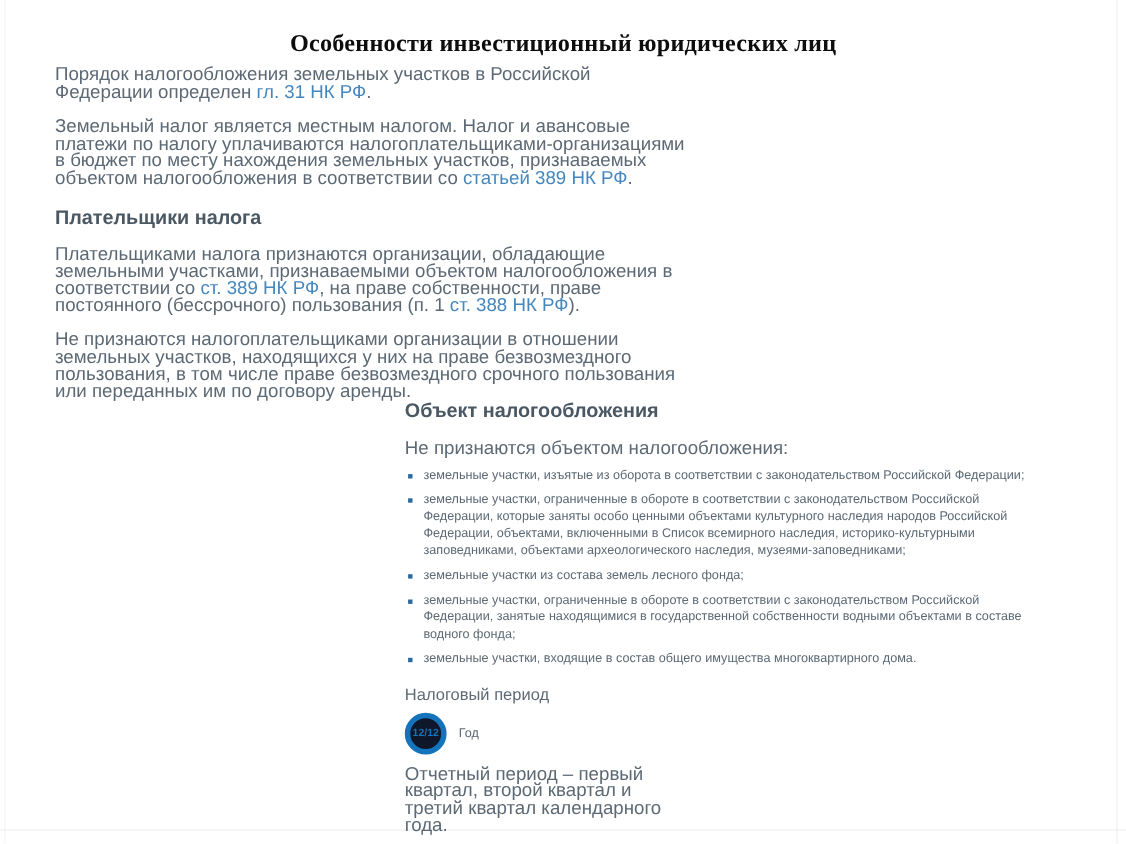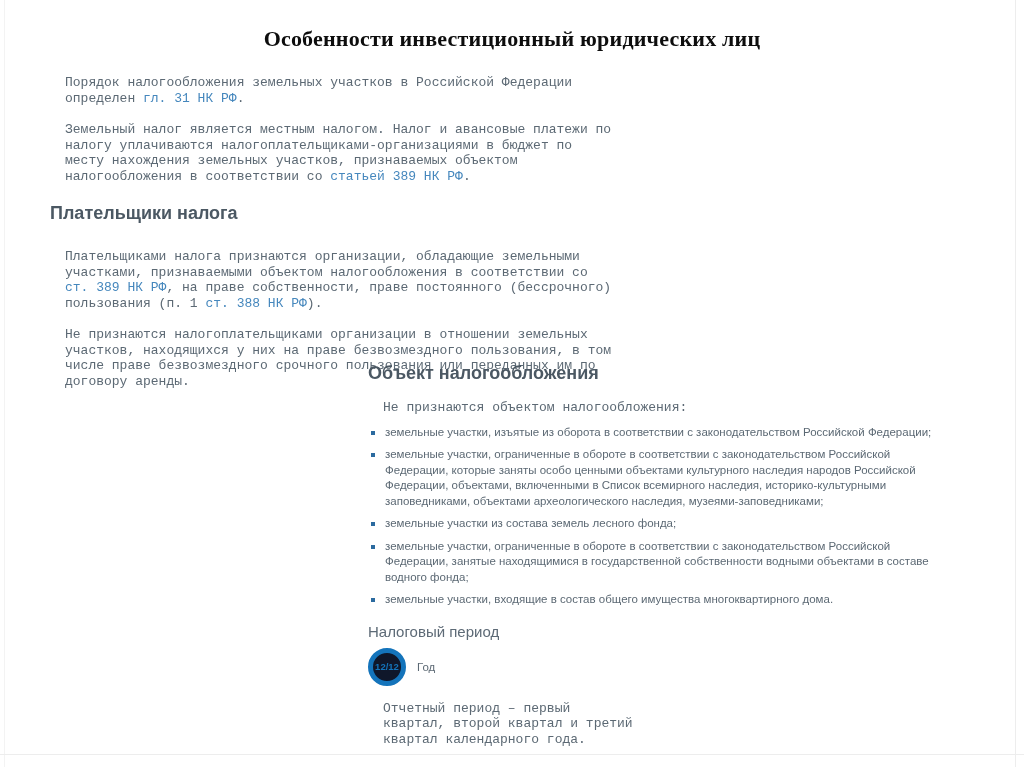--- a/index.html
+++ b/index.html
@@ -53,41 +53,40 @@
     top: 60px;
     width: 578px;
   }
   .right-col {
     position: absolute;
     left: 368px;
     top: 362px;
     width: 568px;
   }
   .body-p {
-    margin: 15px;
-    font-size: 13px;
+    margin: 0;
+    font-size: 17px;
     line-height: 15.5px;
     color: #5c6974;
-    font-family: Liberation Mono, monospace;
   }
   .link {
     color: #4587bd;
     text-decoration: none;
     cursor: pointer;
   }
   .section-h {
     margin: 0;
     font-size: 18px;
     line-height: 22px;
     font-weight: bold;
     color: #4b5863;
   }
   .mb16 { margin-bottom: 16px; }
   .mb18 { margin-bottom: 18px; }
-  .mb14 { margin-bottom: 25px; }
+  .mb14 { margin-bottom: 14px; }
   .mb12 { margin-bottom: 12px; }
   .mb9  { margin-bottom: 9px; }
   .bullet-list {
     list-style: none;
     margin: 0 0 14px 0;
     padding: 0;
   }
   .bullet-list li {
     position: relative;
     padding-left: 17px;

